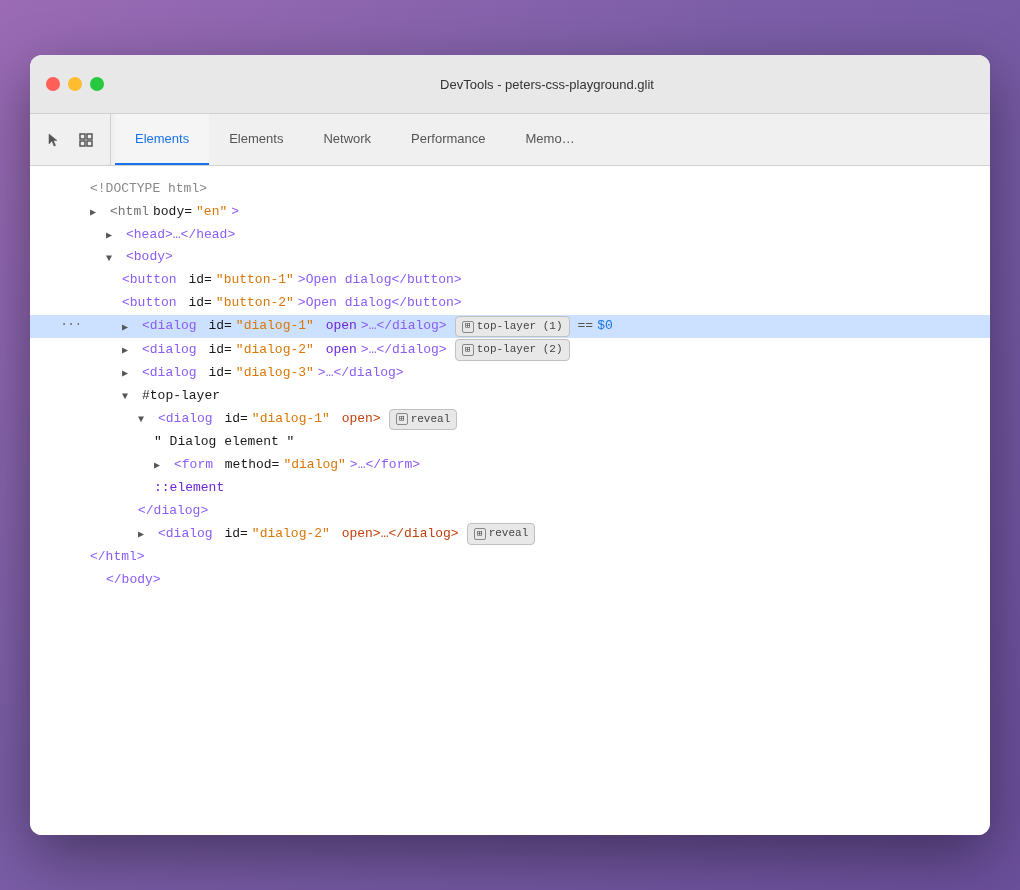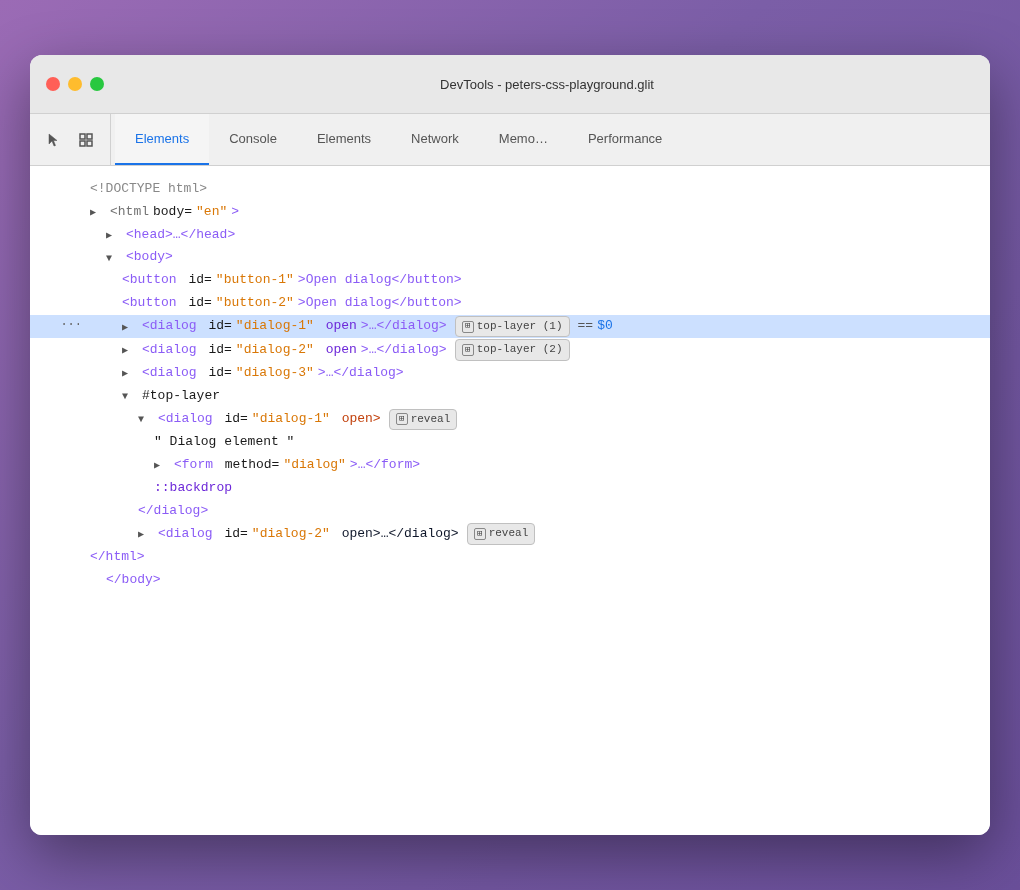--- a/index.html
+++ b/index.html
@@ -231,33 +231,30 @@
           <rect x="2" y="9" width="5" height="5" stroke="#555" stroke-width="1.5" fill="none"></rect>
           <rect x="9" y="2" width="5" height="5" stroke="#555" stroke-width="1.5" fill="none"></rect>
           <rect x="9" y="9" width="5" height="5" stroke="#555" stroke-width="1.5" fill="none"></rect>
         </svg>
       </div>
     </div>
     <div class="tab active">
       <span>Elements</span>
     </div>
     <div class="tab">
-      <span>Console</span>
-    </div>
-    <div class="tab">
       <span>Elements</span>
     </div>
     <div class="tab">
       <span>Network</span>
     </div>
     <div class="tab">
+      <span>Performance</span>
+    </div>
+    <div class="tab">
       <span>Memo…</span>
-    </div>
-    <div class="tab">
-      <span>Performance</span>
     </div>
   </div>
 
   <div class="content">
 
     <div class="line">
       <div class="line-gutter"></div>
       <div class="line-content">
         <span style="color:#888">&lt;!DOCTYPE html&gt;</span>
       </div>
@@ -394,39 +391,39 @@
         <span style="color:#8b5cf6">&lt;form</span>
         <span style="color:#1a1a1a">&nbsp;method=</span>
         <span style="color:#d97706">"dialog"</span>
         <span style="color:#8b5cf6">&gt;…&lt;/form&gt;</span>
       </div>
     </div>
 
     <div class="line">
       <div class="line-gutter"></div>
       <div class="line-content" style="padding-left: 64px">
-        <span style="color:#6d28d9">::backdrop</span>
+        <span style="color:#6d28d9">::element</span>
       </div>
     </div>
 
     <div class="line">
       <div class="line-gutter"></div>
       <div class="line-content" style="padding-left: 48px">
         <span style="color:#8b5cf6">&lt;/dialog&gt;</span>
       </div>
     </div>
 
     <div class="line">
       <div class="line-gutter"></div>
       <div class="line-content" style="padding-left: 48px">
         <span class="triangle">▶</span>
         <span style="color:#8b5cf6">&lt;dialog</span>
         <span style="color:#1a1a1a">&nbsp;id=</span>
         <span style="color:#d97706">"dialog-2"</span>
-        <span style="color:#0f172a">&nbsp;open&gt;…&lt;/dialog&gt;</span>
+        <span style="color:#c2410c">&nbsp;open&gt;…&lt;/dialog&gt;</span>
         <span class="badge">
           <span class="badge-icon">⊞</span>
           reveal
         </span>
       </div>
     </div>
 
     <div class="line">
       <div class="line-gutter"></div>
       <div class="line-content">

